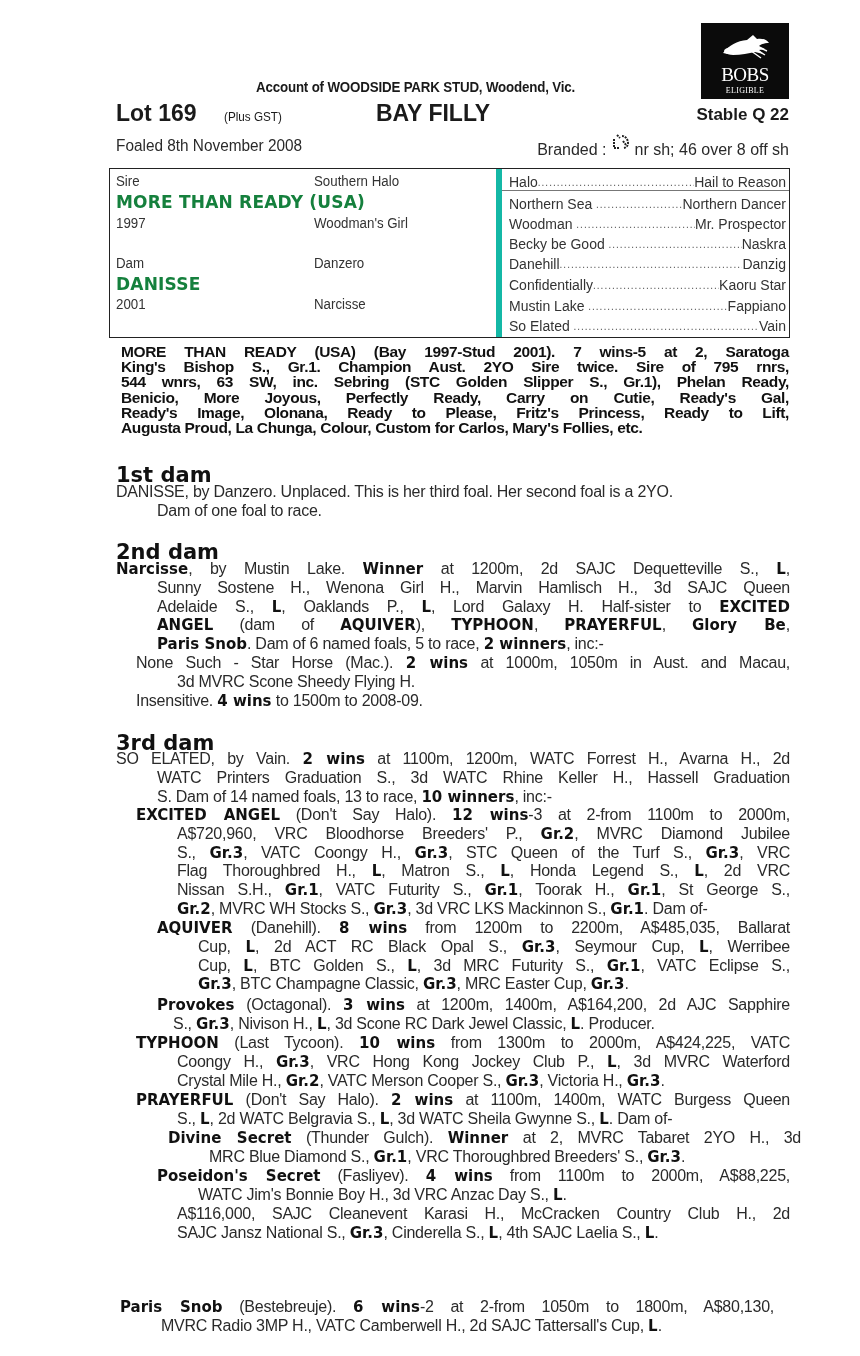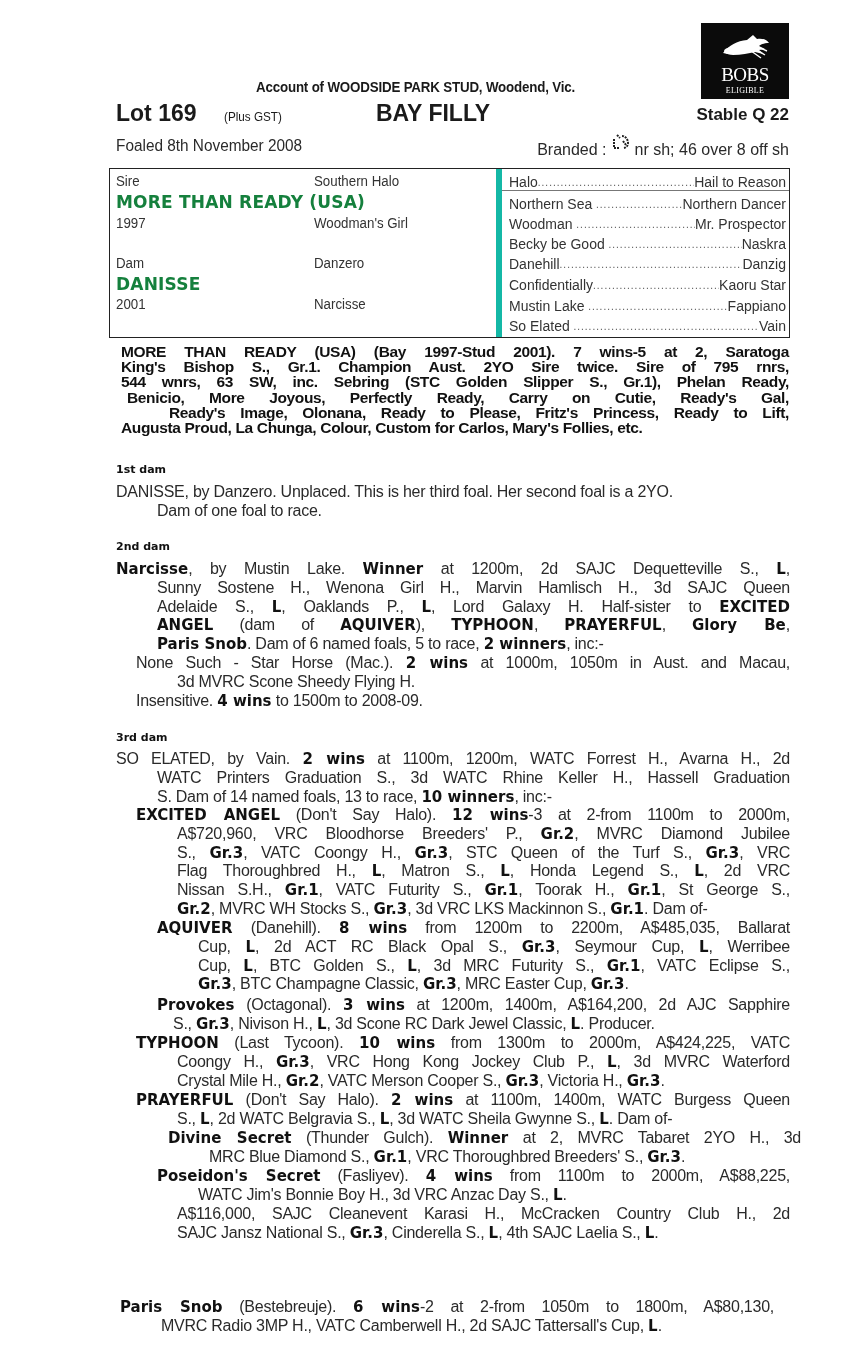--- a/index.html
+++ b/index.html
@@ -64,21 +64,21 @@
   .ped-row.first { border-bottom: 1px solid #777; left: 0; right: 0; padding-left: 7px; padding-right: 3px; height: 22px; }
 
   
   .sire-summary {
     position: absolute; left: 121px; top: 344px; width: 668px;
     font-size: 15.5px; font-weight: bold; line-height: 15.2px; color: #111;
     text-align: justify; letter-spacing: -0.35px;
   }
 
   
-  .section-title { position: absolute; left: 116px; font-size: 11px; font-weight: bold; font-family: "DejaVu Sans", sans-serif; color: #111; }
+  .section-title { position: absolute; left: 116px; font-size: 21px; font-weight: bold; font-family: "DejaVu Sans", sans-serif; color: #111; }
   .entry {
     position: absolute; font-size: 16px; line-height: 18.8px; color: #2a2a2a;
     text-align: justify; letter-spacing: -0.25px;
   }
   .entry b { font-family: "DejaVu Sans", sans-serif; font-weight: bold; color: #111; font-size: 15px; letter-spacing: 0; }
   .entry .line { display: block; white-space: nowrap; text-align: justify; text-align-last: justify; }
   .entry .line.last { text-align-last: left; }
 </style>
 </head>
 <body>
@@ -168,22 +168,22 @@
           <span class="dots">&nbsp;........................................................................</span>
           <span class="rhs">Vain</span>
       </div>
     </div>
   </div>
 
   <div class="sire-summary">
     <span class="sline" style="display: block; white-space: nowrap; text-align: justify; text-align-last: justify;">MORE THAN READY (USA) (Bay 1997-Stud 2001). 7 wins-5 at 2, Saratoga</span>
     <span class="sline" style="display: block; white-space: nowrap; text-align: justify; text-align-last: justify;">King's Bishop S., Gr.1. Champion Aust. 2YO Sire twice. Sire of 795 rnrs,</span>
     <span class="sline" style="display: block; white-space: nowrap; text-align: justify; text-align-last: justify;">544 wnrs, 63 SW, inc. Sebring (STC Golden Slipper S., Gr.1), Phelan Ready,</span>
-    <span class="sline" style="display: block; white-space: nowrap; text-align: justify; text-align-last: justify; margin-left: 6px;">Benicio, More Joyous, Perfectly Ready, Carry on Cutie, Ready's Gal,</span>
-    <span class="sline" style="display: block; white-space: nowrap; text-align: justify; text-align-last: justify; margin-left: 48px;">Ready's Image, Olonana, Ready to Please, Fritz's Princess, Ready to Lift,</span>
+    <span class="sline" style="display: block; white-space: nowrap; text-align: justify; text-align-last: justify;">Benicio, More Joyous, Perfectly Ready, Carry on Cutie, Ready's Gal,</span>
+    <span class="sline" style="display: block; white-space: nowrap; text-align: justify; text-align-last: justify;">Ready's Image, Olonana, Ready to Please, Fritz's Princess, Ready to Lift,</span>
     <span class="sline last" style="display: block; white-space: nowrap; text-align: justify; text-align-last: left;">Augusta Proud, La Chunga, Colour, Custom for Carlos, Mary's Follies, etc.</span>
   </div>
 
   <div class="section-title" style="top:463px;">1st dam</div>
   <div class="entry" style="left:116px; top:483px; width:674px;">
     <span class="line last">DANISSE, by Danzero. Unplaced. This is her third foal. Her second foal is a 2YO.</span>
     <span class="line last" style="padding-left:41px;">Dam of one foal to race.</span>
   </div>
 
   <div class="section-title" style="top:540px;">2nd dam</div>

